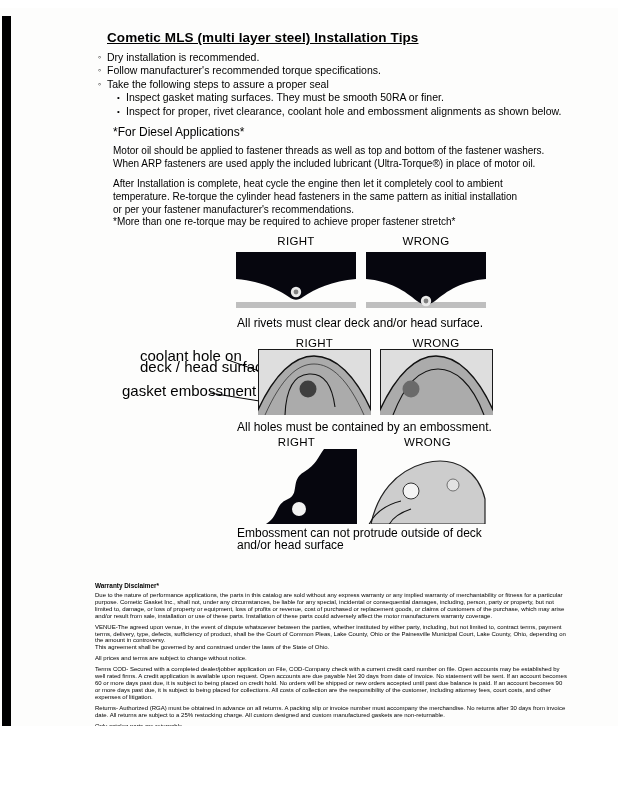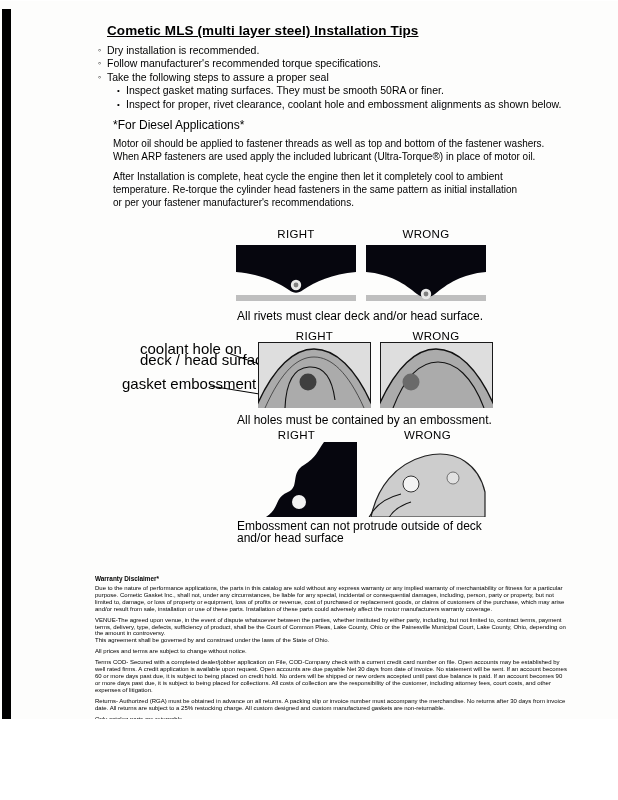--- a/index.html
+++ b/index.html
@@ -1,18 +1,18 @@
 <!DOCTYPE html>
 <html><head>
 <meta charset="utf-8">
 <style>
   * { margin:0; padding:0; box-sizing:border-box; }
   html,body { background:#ffffff; }
   .page {
-    position:relative; width:618px; height:718px; margin:1px auto;
+    position:relative; width:618px; height:718px; margin:8px auto;
     background:#fdfdfc; color:#000;
     font-family:"Liberation Sans", sans-serif; overflow:hidden;
   }
   .left-bar { position:absolute; left:2px; top:8px; width:9px; height:782px; background:#000; }
 
   .title {
     position:absolute; left:107px; top:22px;
     font-size:13.5px; font-weight:bold; text-decoration:underline; letter-spacing:.1px;
   }
 
@@ -67,20 +67,21 @@
       <span class="marker">•</span><span>Inspect for proper, rivet clearance, coolant hole and embossment alignments as shown below.</span>
     </div>
   </div>
 
   <h2 class="diesel-heading">*For Diesel Applications*</h2>
   <p class="para para1 prel">Motor oil should be applied to fastener threads as well as top and bottom of the fastener washers.
 When ARP fasteners are used apply the included lubricant (Ultra-Torque®) in place of motor oil.</p>
   <p class="para para2 prel">After Installation is complete, heat cycle the engine then let it completely cool to ambient
 temperature. Re-torque the cylinder head fasteners in the same pattern as initial installation
 or per your fastener manufacturer's recommendations.</p>
+  <p class="note">*More than one re-torque may be required to achieve proper fastener stretch*</p>
 
   <div class="dlabel" style="left:236px; top:227px; width:120px;">RIGHT</div>
   <div class="dlabel" style="left:366px; top:227px; width:120px;">WRONG</div>
 
   <svg class="dimg" style="left:236px; top:244px;" viewBox="0 0 120 60" width="120" height="60">
     <rect x="0" y="50" width="120" height="6" fill="#bfbfbf"></rect>
     <path d="M0,0 H120 V27 C96,29 79,37 67,45 C62,48.5 58,48.5 53,45 C41,37 24,29 0,27 Z" fill="#06060e"></path>
     <circle cx="60" cy="40" r="5.2" fill="#e9e9e9"></circle>
     <circle cx="60" cy="40" r="2.4" fill="#808080"></circle>
   </svg>

